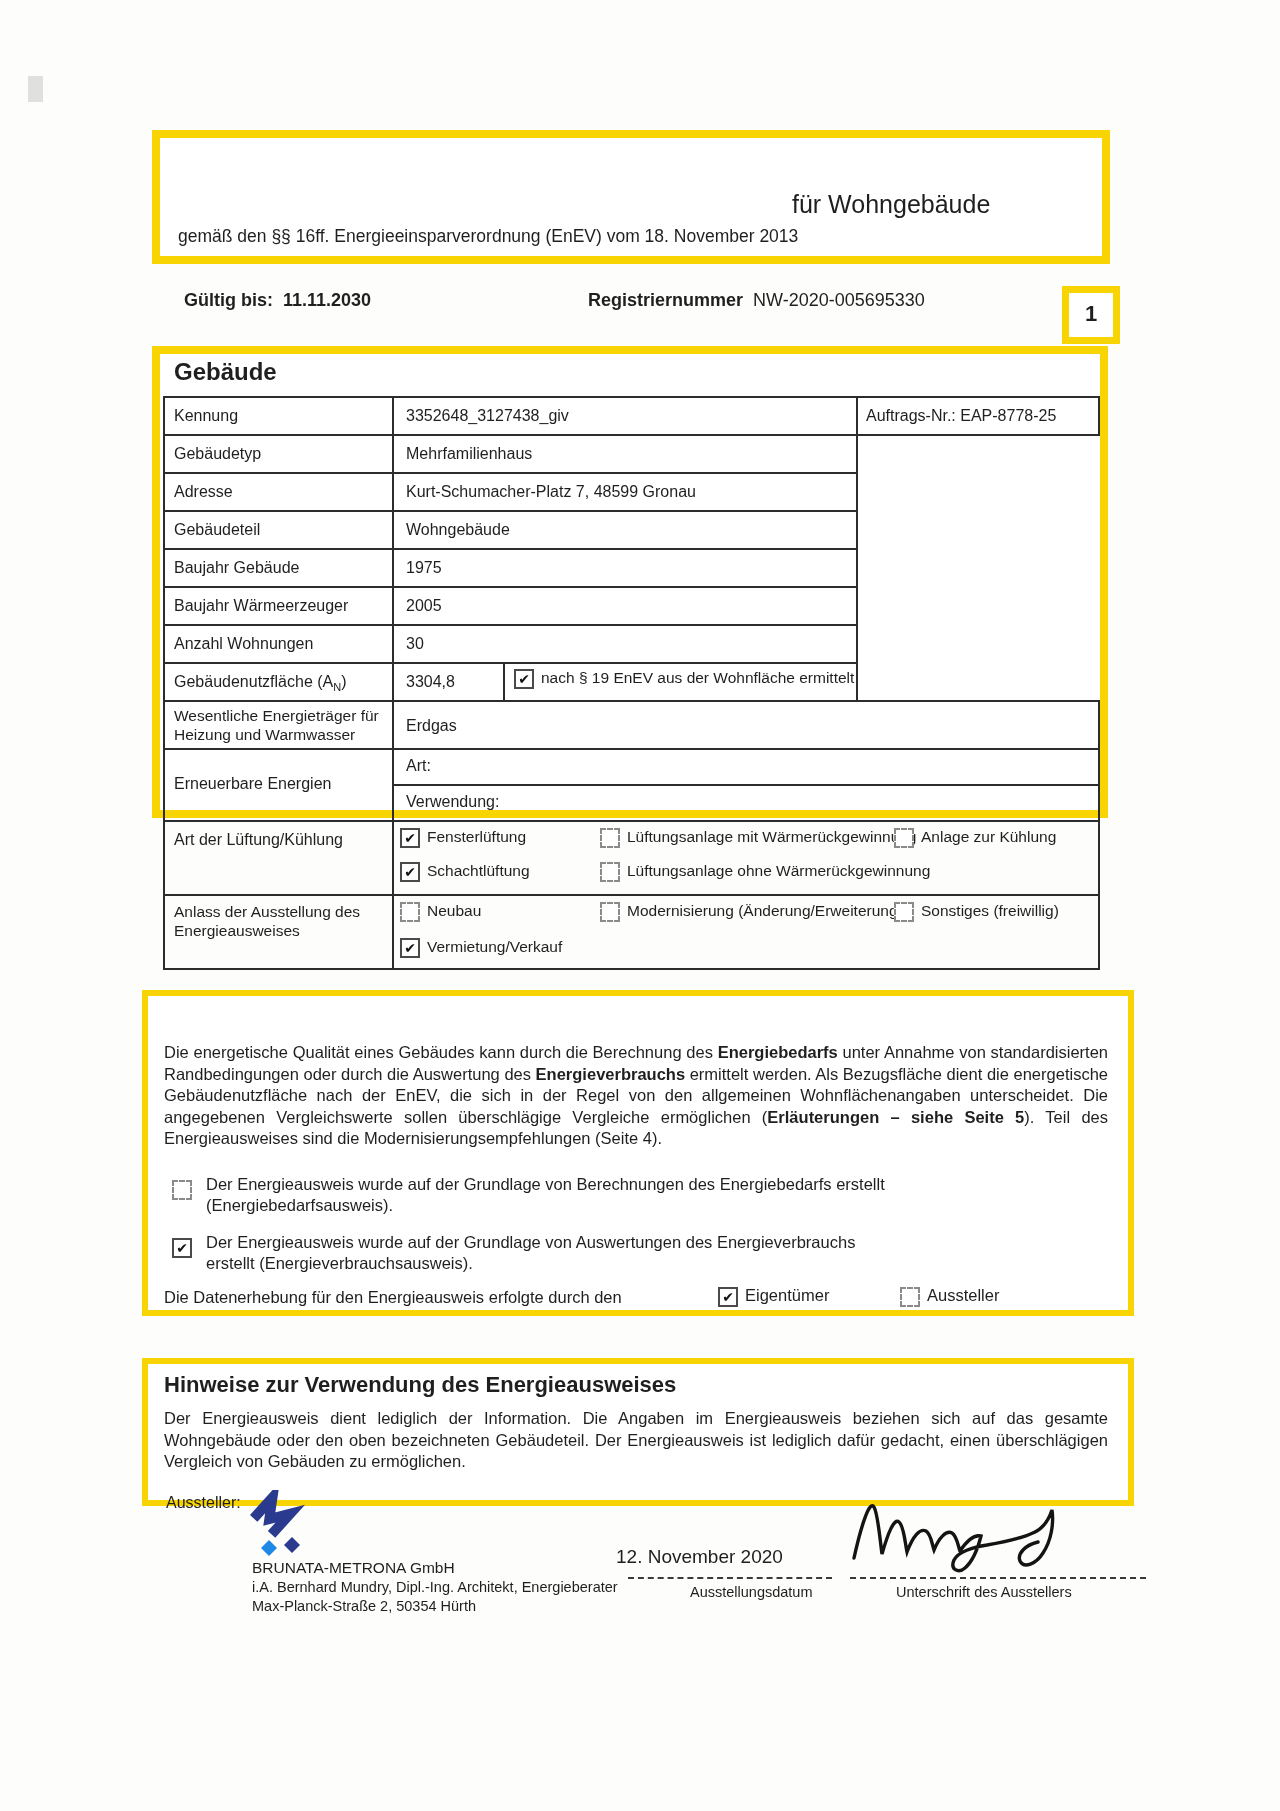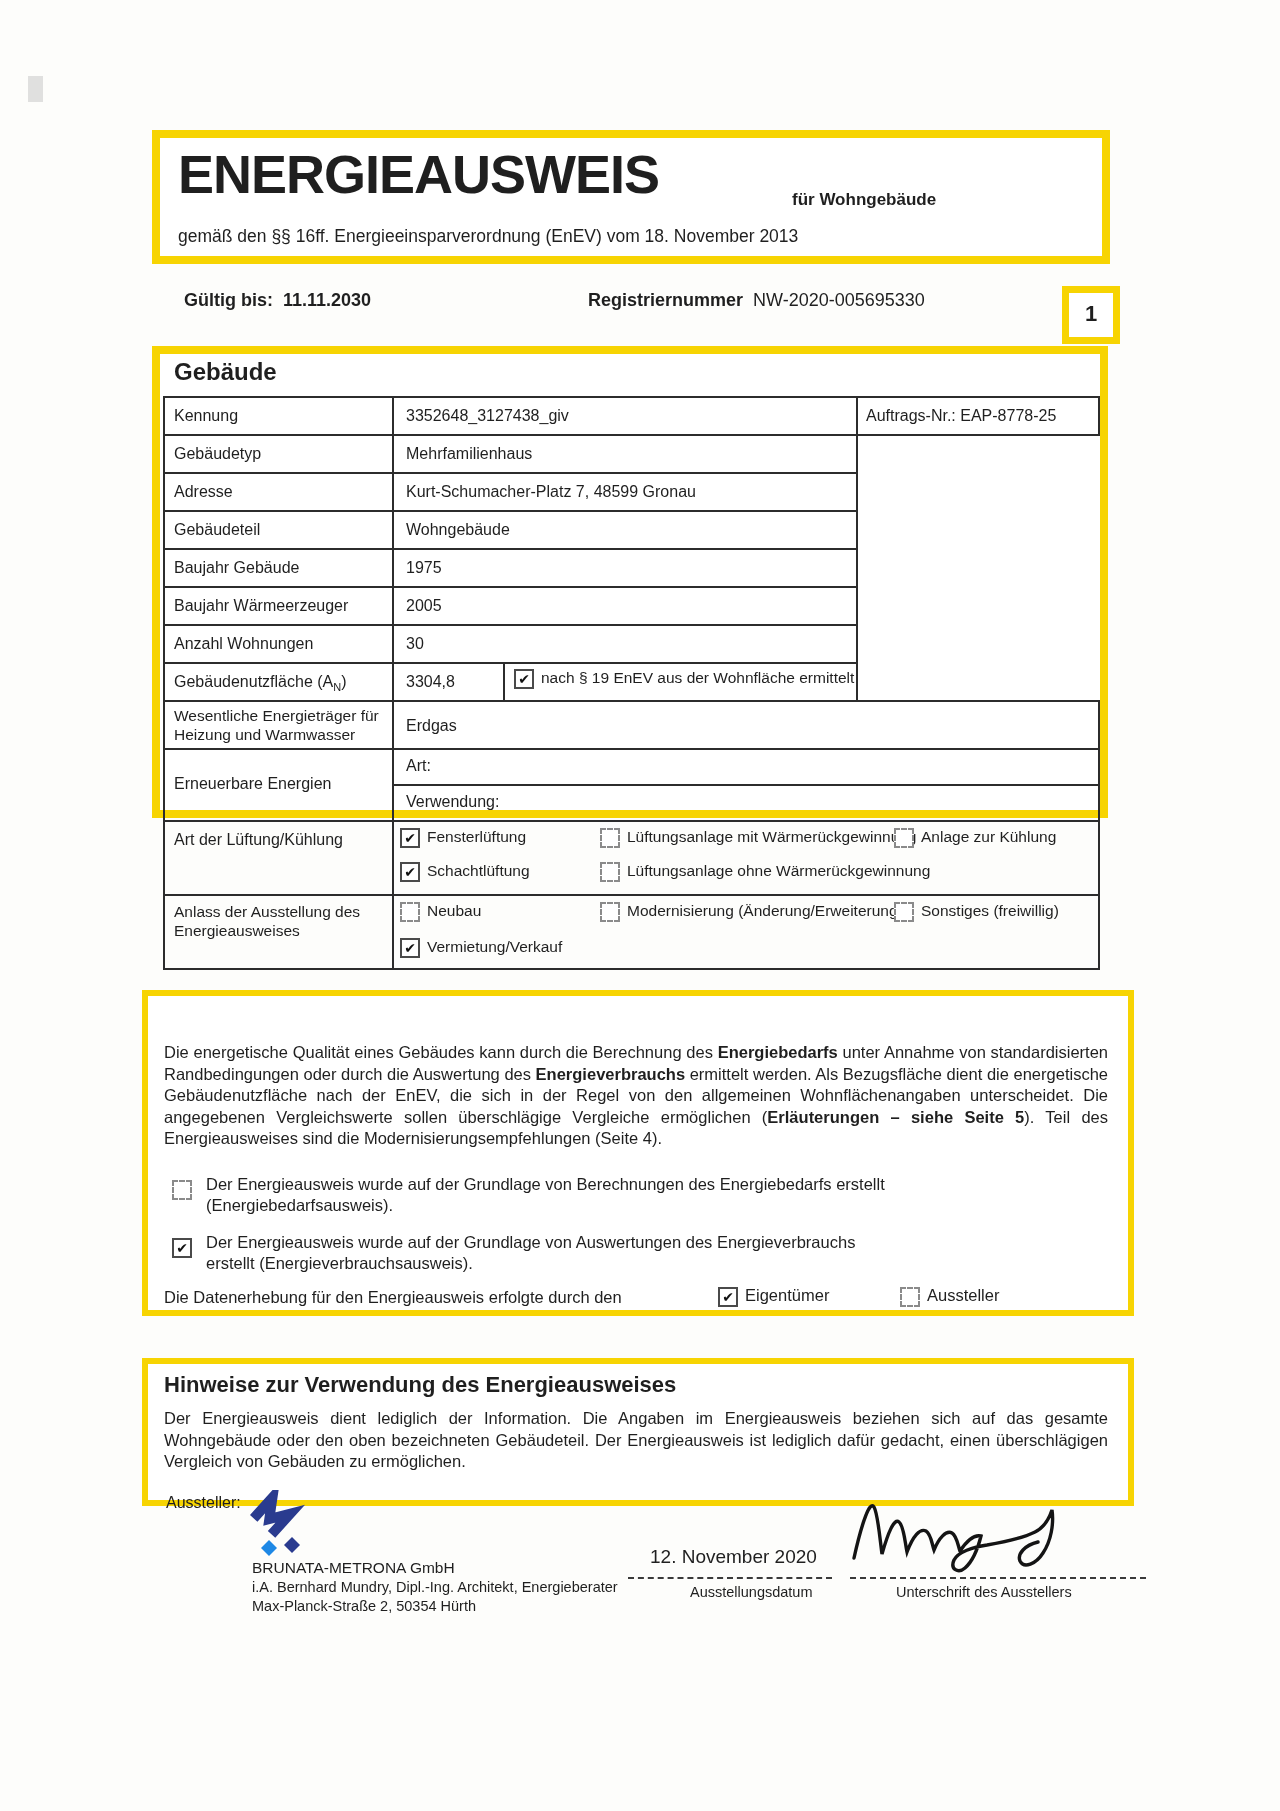--- a/index.html
+++ b/index.html
@@ -12,36 +12,35 @@
   .vl{position:absolute;width:2px;background:#2c2c2c;}
   .lbl{font-size:16px;line-height:20px;}
   .val{font-size:16px;line-height:20px;}
   .cb{display:inline-block;width:16px;height:16px;border:2px dashed #8a8a8a;background:#fff;
       vertical-align:middle;box-sizing:content-box;text-align:center;line-height:16px;
       font-size:14px;color:#111;}
   .cb.checked{border:2px solid #4a4a4a;font-weight:bold;}
   .cbrow{position:absolute;font-size:15.5px;white-space:nowrap;}
   .cbrow .cb{margin-right:7px;}
   .title-xl{font-weight:bold;font-size:54px;letter-spacing:-1px;line-height:56px;}
-  .title-sub{font-weight:bold;font-size:17px;}
+  .title-sub{font-weight:normal;font-size:25px;}
   .sec-title{font-weight:bold;font-size:22px;}
   .just{ text-align:justify;font-size:16.5px;line-height:21.5px;}
   .dash{position:absolute;border-top:2.5px dashed #3a3a3a;height:0;}
   .small-lbl{font-size:14.5px;}
   .navy{color:#2A3B8F;}
 </style>
 </head>
 <body>
 
 <div class="page">
 
   <div class="abs" style="left:28px;top:76px;width:15px;height:26px;background:#c9c9c9;opacity:.55;"></div>
 
   <div class="ybox" style="left:152px;top:130px;width:958px;height:134px;">
-    <div class="abs title-xl" style="left:18px;top:8px;">ENERGIEAUSWEIS</div>
     <div class="abs title-sub" style="left:632px;top:52px;">für Wohngebäude</div>
     <div class="abs" style="left:18px;top:88px;font-size:17.5px;">gemäß den §§ 16ff. Energieeinsparverordnung (EnEV) vom  18. November 2013</div>
   </div>
 
   <div class="abs" style="left:184px;top:290px;font-size:18px;font-weight:bold;">
     <span>Gültig bis:</span>&nbsp;
     <span>11.11.2030</span>
   </div>
   <div class="abs" style="left:588px;top:290px;font-size:18px;">
     <span style="font-weight:bold;">Registriernummer</span>&nbsp;
@@ -176,21 +175,21 @@
     <polygon points="42,47 50,55 42,63 34,55" fill="#2A3B8F"></polygon>
   </svg>
 
 
   <div class="abs" style="left:252px;top:1558px;">
     <div style="font-size:15.5px;line-height:20px;">BRUNATA-METRONA GmbH</div>
     <div style="font-size:14.5px;line-height:19px;">i.A. Bernhard Mundry, Dipl.-Ing. Architekt, Energieberater</div>
     <div style="font-size:14.5px;line-height:19px;">Max-Planck-Straße 2, 50354 Hürth</div>
   </div>
 
-  <div class="abs" style="left:650px;top:1546px;font-size:19px;text-align:right;">12. November 2020</div>
+  <div class="abs" style="left:616px;top:1546px;font-size:19px;text-align:right;">12. November 2020</div>
   <div class="dash" style="left:628px;top:1577px;width:204px;"></div>
   <div class="abs small-lbl" style="left:690px;top:1584px;">Ausstellungsdatum</div>
 
   <svg class="abs" style="left:842px;top:1484px;" width="270" height="100" viewBox="0 0 270 100">
     <path d="M12 74 C20 38 28 16 32 23 C36 30 38 56 40 70 C46 49 52 34 57 38 C62 42 63 59 65 68 C71 52 78 44 84 47 C89 50 90 60 92 66 C97 54 104 46 110 49 C115 52 116 62 118 67 C124 58 131 50 139 52 C136 64 131 77 123 84 C116 90 108 85 112 76 C116 68 131 63 145 61 C163 58 179 55 193 48 C201 44 207 35 210 26 C212 40 209 57 201 69 C194 80 182 85 178 77 C175 70 183 61 196 58" stroke="#141414" stroke-width="3.4" fill="none" stroke-linecap="round"></path>
   </svg>
   <div class="dash" style="left:850px;top:1577px;width:296px;"></div>
   <div class="abs small-lbl" style="left:896px;top:1584px;">Unterschrift des Ausstellers</div>
 
 </div>

